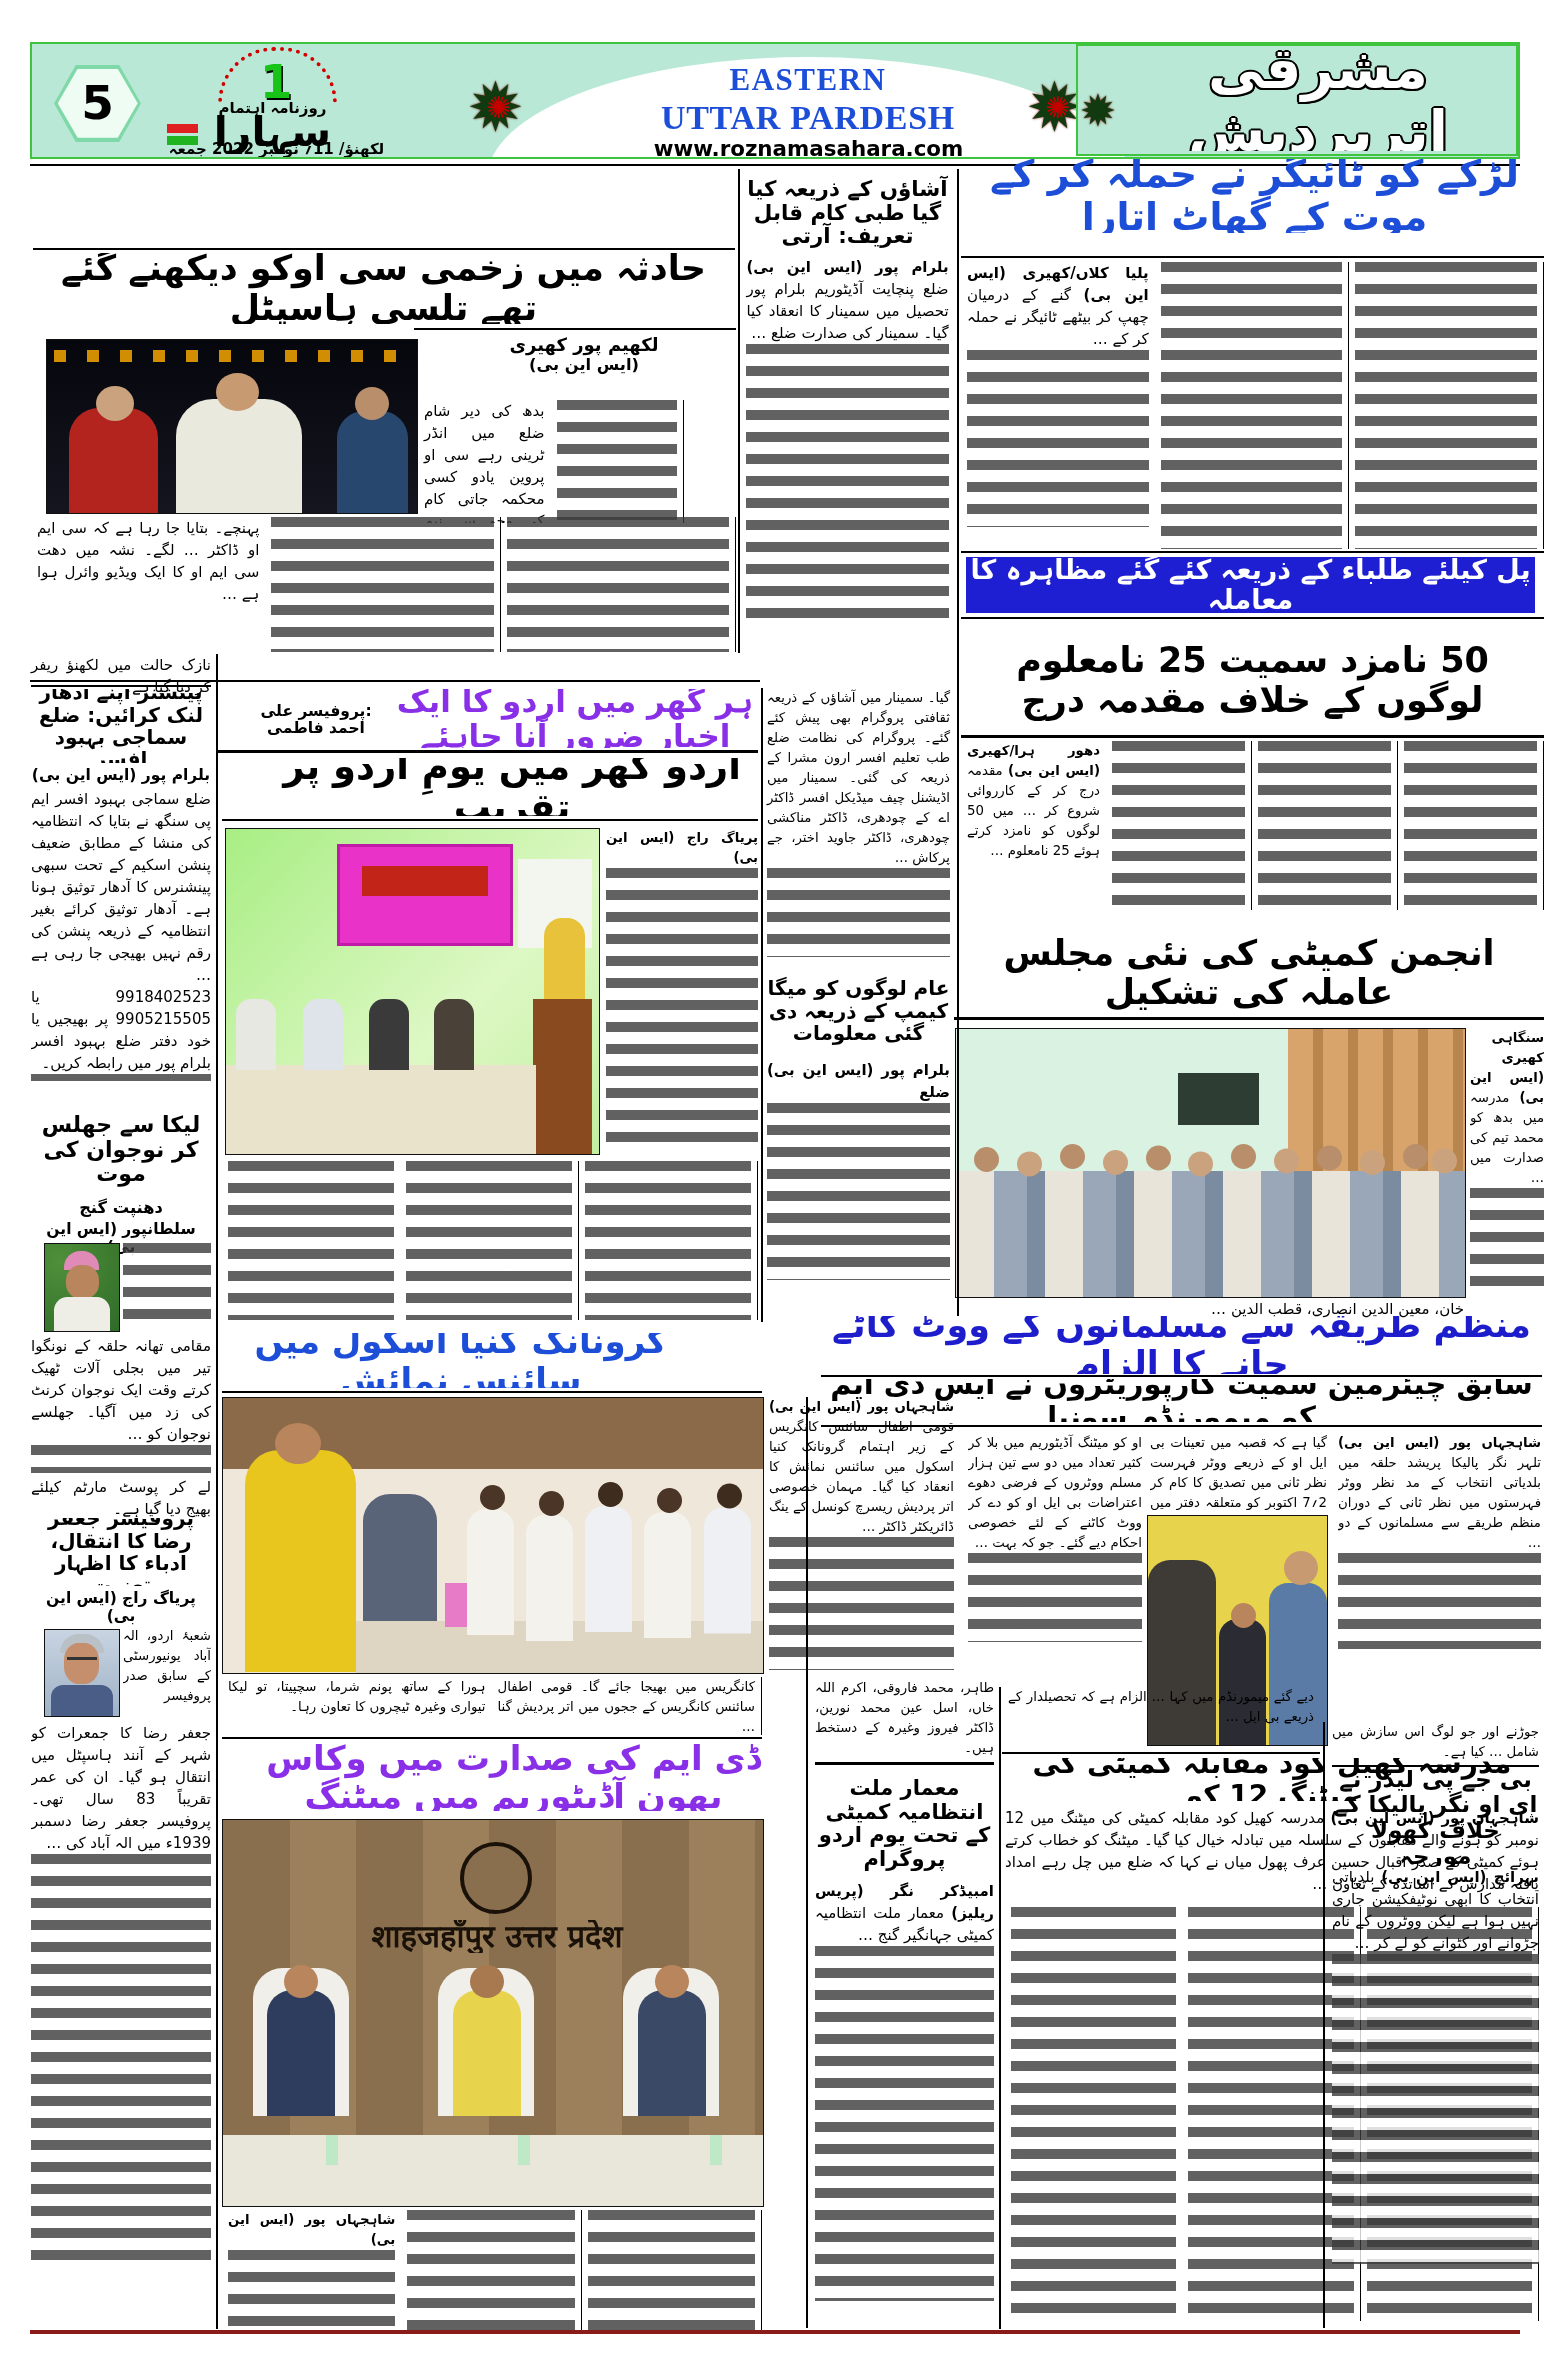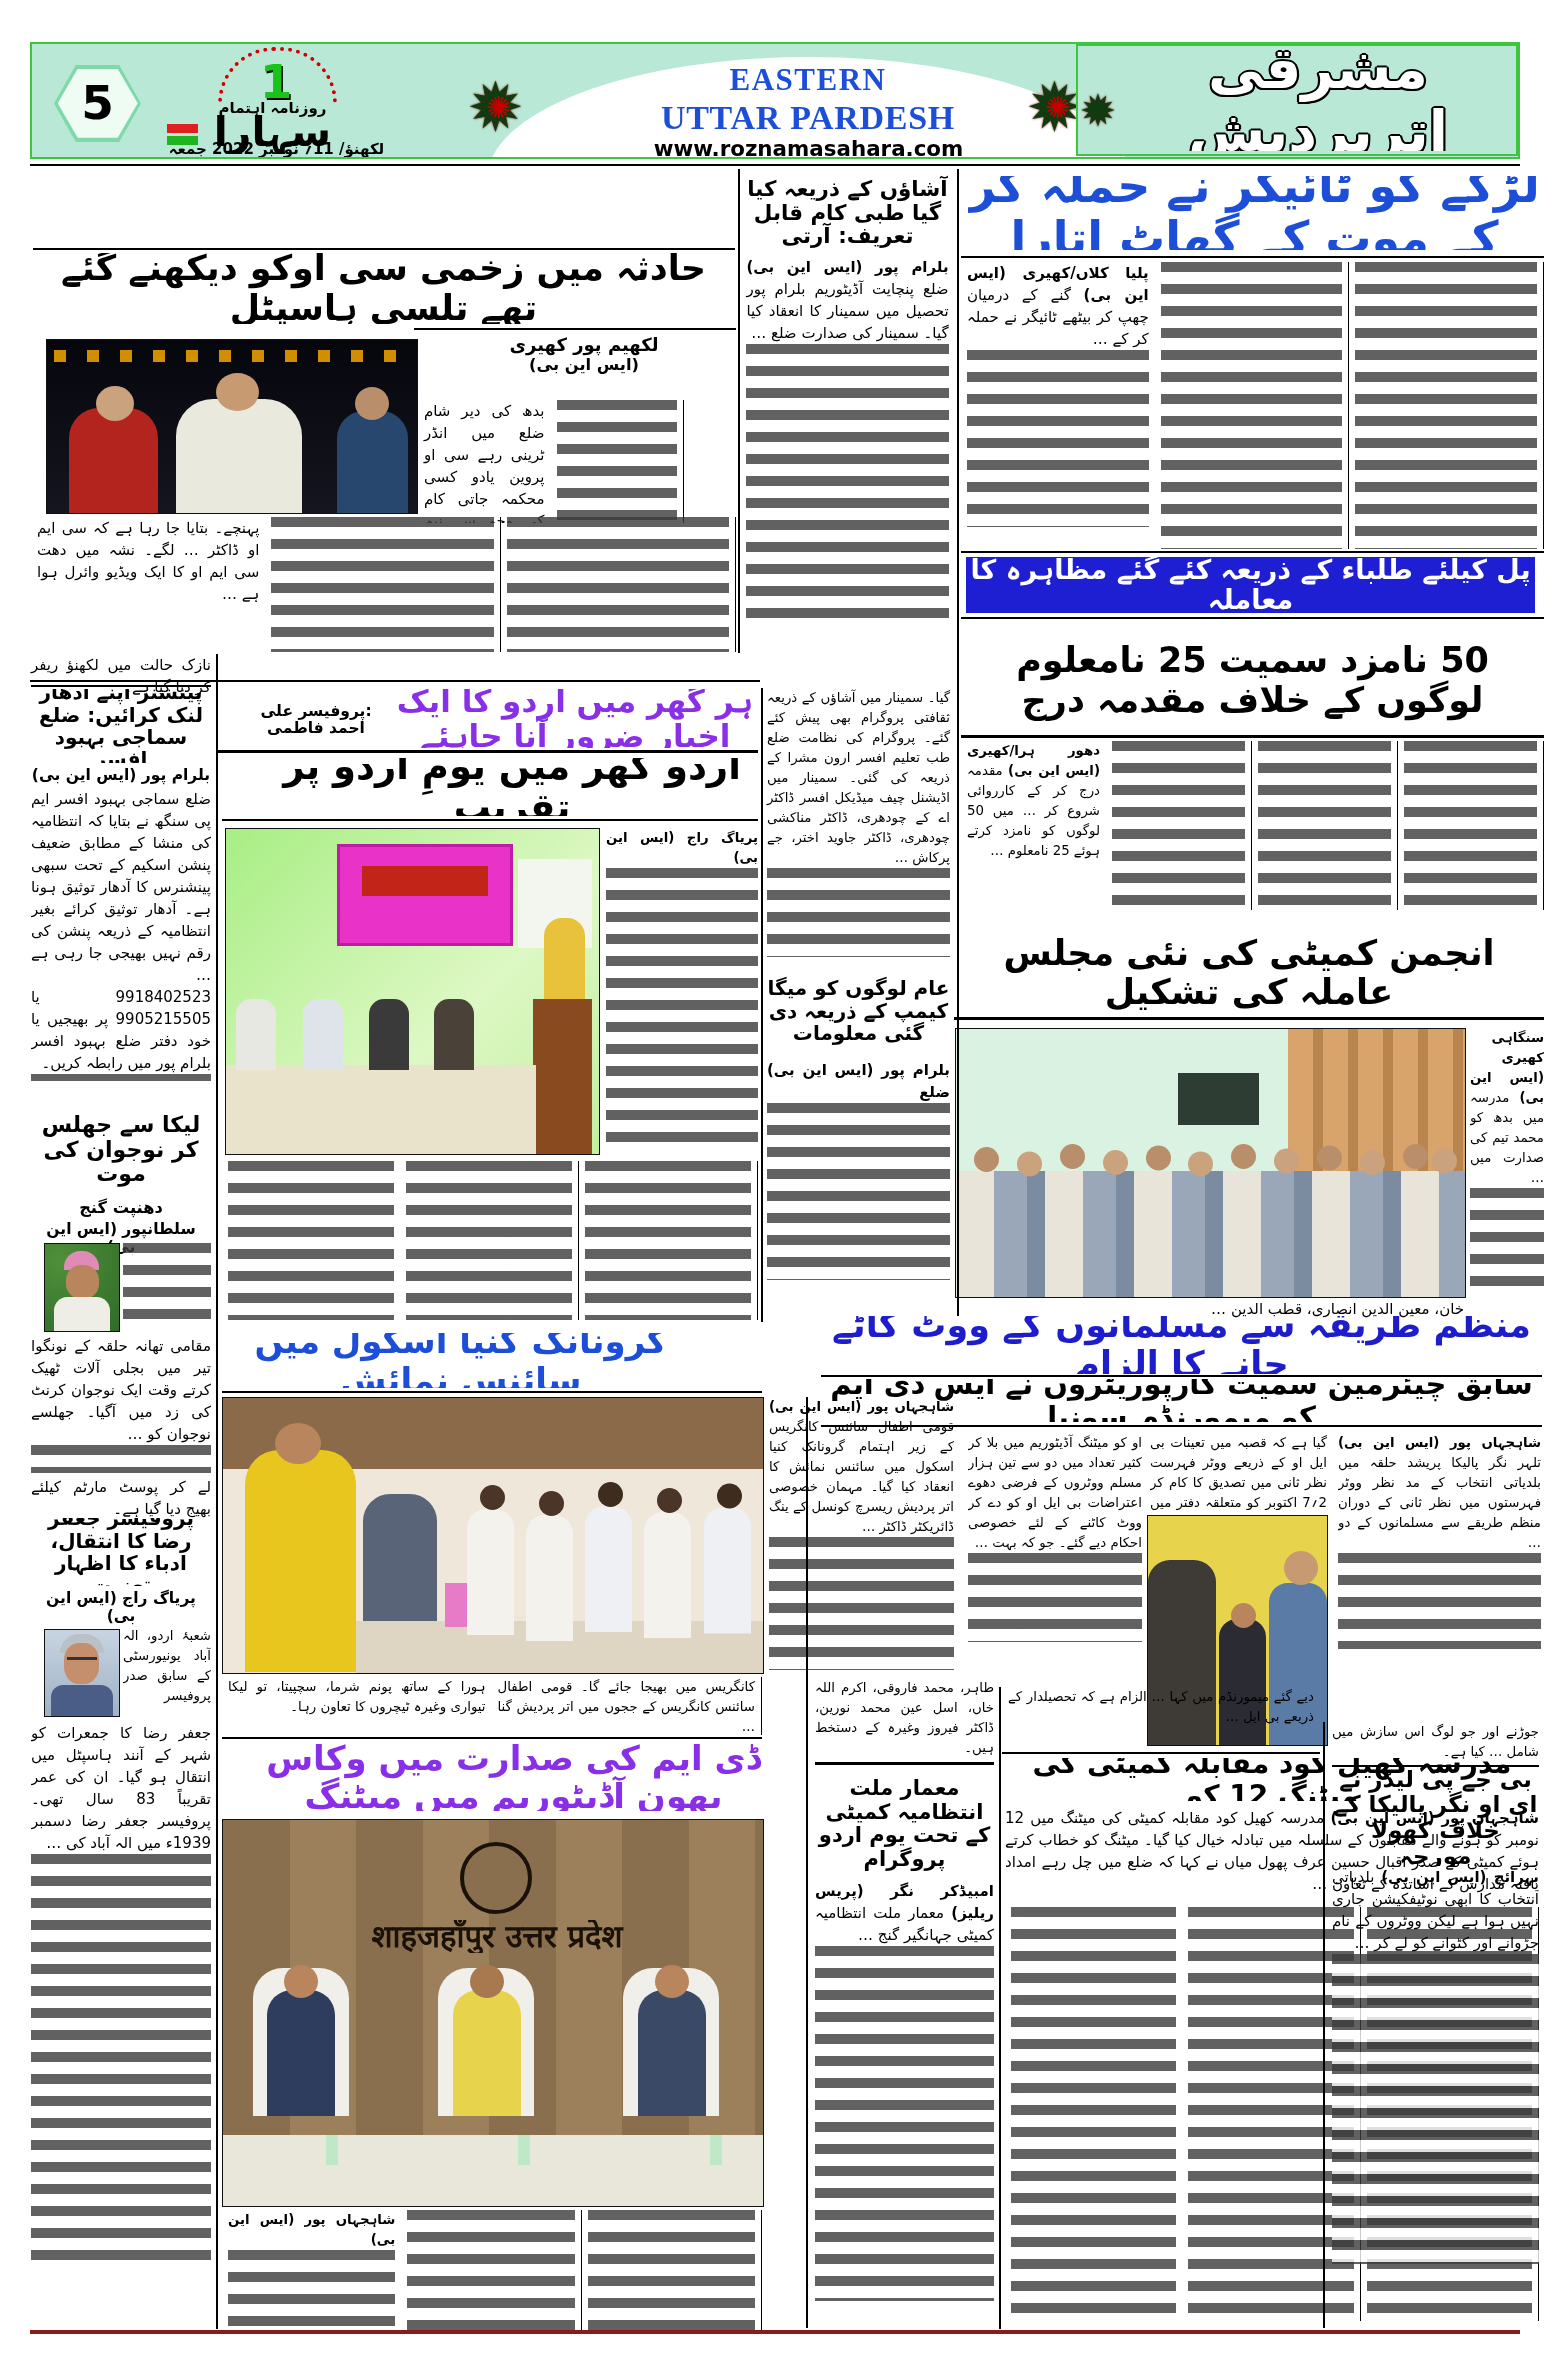--- a/index.html
+++ b/index.html
@@ -114,21 +114,21 @@
     <div class="fx" style="height:281px"></div>
   </div>
   <div class="a zone rtl" style="left:764px;top:688px;width:189px;height:634px;padding:0 3px;box-sizing:border-box">
     <p class="bd sm">گیا۔ سمینار میں آشاؤں کے ذریعہ ثقافتی پروگرام بھی پیش کئے گئے۔ پروگرام کی نظامت ضلع طب تعلیم افسر ارون مشرا کے ذریعہ کی گئی۔ سمینار میں اڈیشنل چیف میڈیکل افسر ڈاکٹر اے کے چودھری، ڈاکٹر مناکشی چودھری، ڈاکٹر جاوید اختر، جے پرکاش …</p>
     <div class="fx" style="height:89px"></div>
     <div class="hd rtl" style="height:96px;font-size:20px;margin-top:6px">عام لوگوں کو میگا کیمپ کے ذریعہ دی گئی معلومات</div>
     <p class="bd"><span class="by">بلرام پور (ایس این بی) ضلع</span></p>
     <div class="fx" style="height:177px"></div>
   </div>
 
-  <div class="a hd rtl red" style="left:968px;top:176px;width:573px;height:74px;font-size:46px">لڑکے کو ٹائیگر نے حملہ کر کے موت کے گھاٹ اتارا</div>
+  <div class="a hd rtl red" style="left:968px;top:159px;width:573px;height:74px;font-size:38px">لڑکے کو ٹائیگر نے حملہ کر کے موت کے گھاٹ اتارا</div>
   <div class="a rule" style="left:961px;top:256px;width:583px;height:2.2px"></div>
   <div class="a zone cols rtl" style="left:961px;top:262px;width:583px;height:287px">
     <div class="col">
         <p class="bd"><span class="by">پلیا کلاں/کھیری (ایس این بی)</span>
       <span>گنے کے درمیان چھپ کر بیٹھے ٹائیگر نے حملہ کر کے …</span></p>
       <div class="fx" style="height:177px"></div>
       </div>
     <div class="col">
         <div class="fx" style="height:287px"></div>
       </div>

